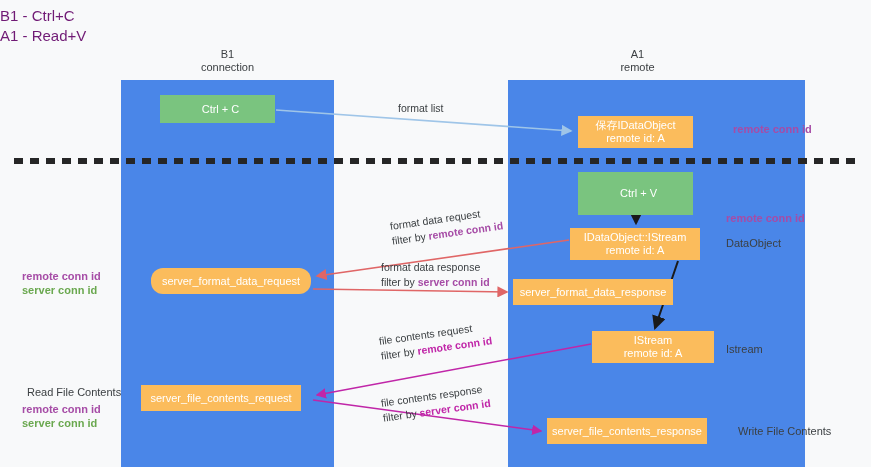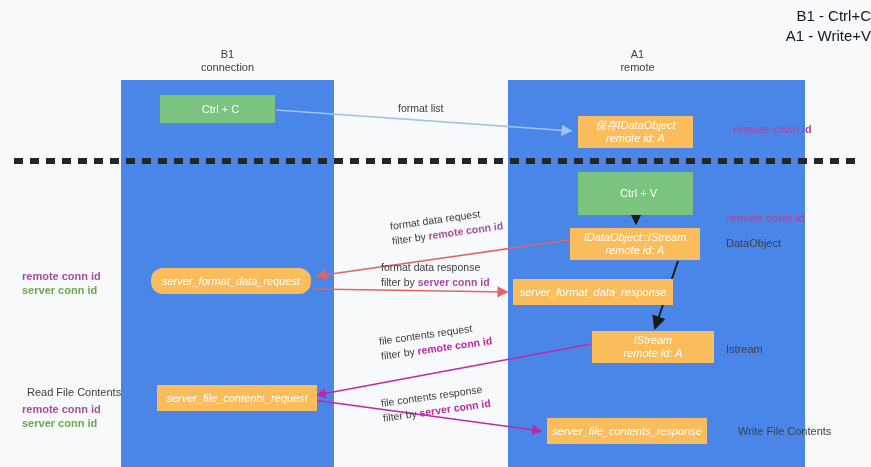--- a/index.html
+++ b/index.html
@@ -13,50 +13,50 @@
   #canvas{position:relative;width:871px;height:467px;}
 
   
   .lane{position:absolute;background:#4a86e8;}
   #lane-b1{left:121px;top:80px;width:213px;height:387px;}
   #lane-a1{left:508px;top:80px;width:297px;height:387px;}
 
   
   #title{
     position:absolute;left:0;top:6px;width:871px;
-    text-align:right;font-size:15px;line-height:20px;color:#0f172a;
+    text-align:left;font-size:15px;line-height:20px;color:#701a75;
   }
   #title div{white-space:pre;}
 
   
   .lane-head{
     position:absolute;text-align:center;font-size:11px;line-height:13px;color:#3c4043;
   }
   #head-b1{left:150px;top:48px;width:155px;}
   #head-a1{left:560px;top:48px;width:155px;}
 
   
   .node{
     position:absolute;box-sizing:border-box;
     display:flex;flex-direction:column;align-items:center;justify-content:center;
     color:#ffffff;font-size:11px;line-height:13px;text-align:center;
     z-index:5;
   }
   .node.green{background:#7ac47f;padding-left:6px;}
-  .node.orange{background:#fbb košice;font-style:italic;}
+  .node.orange{background:#fbb košice;}
   .node.orange{background:#fbbc5c;}
 
   #n-ctrlc{left:160px;top:95px;width:115px;height:28px;}
   #n-save{left:578px;top:116px;width:115px;height:32px;}
   #n-ctrlv{left:578px;top:172px;width:115px;height:43px;}
   #n-getdata{left:570px;top:228px;width:130px;height:32px;}
   #n-fmtreq{left:151px;top:268px;width:160px;height:26px;border-radius:12px;}
   #n-fmtresp{left:513px;top:279px;width:160px;height:26px;}
   #n-istream{left:592px;top:331px;width:122px;height:32px;}
-  #n-filereq{left:157px;top:385px;width:160px;height:26px;}
+  #n-filereq{left:141px;top:385px;width:160px;height:26px;}
   #n-fileresp{left:547px;top:418px;width:160px;height:26px;}
 
   
   #divider{
     position:absolute;left:14px;top:158px;width:843px;height:6px;
     background:repeating-linear-gradient(to right,#262626 0 9px,transparent 9px 16px);
     z-index:7;
   }
 
   
@@ -93,21 +93,21 @@
 </head>
 <body>
 
 <div id="canvas">
 
   <div class="lane" id="lane-b1"></div>
   <div class="lane" id="lane-a1"></div>
 
   <div id="title">
     <div>B1 - Ctrl+C</div>
-    <div>A1 - Write+V</div>
+    <div>A1 - Read+V</div>
   </div>
 
   <div class="lane-head" id="head-b1">
     <div>B1</div>
     <div>connection</div>
   </div>
   <div class="lane-head" id="head-a1">
     <div>A1</div>
     <div>remote</div>
   </div>

